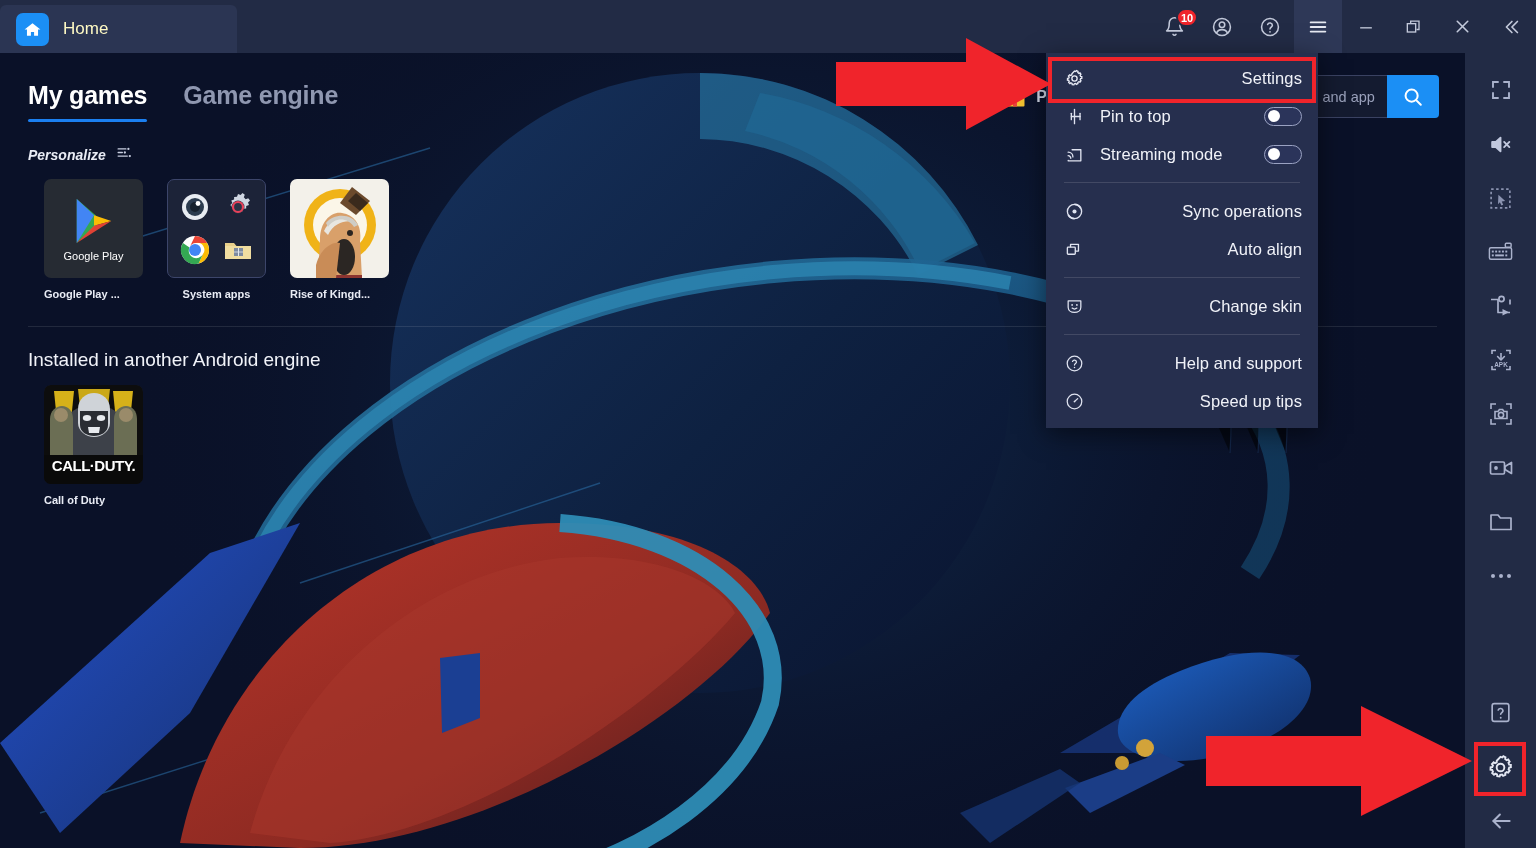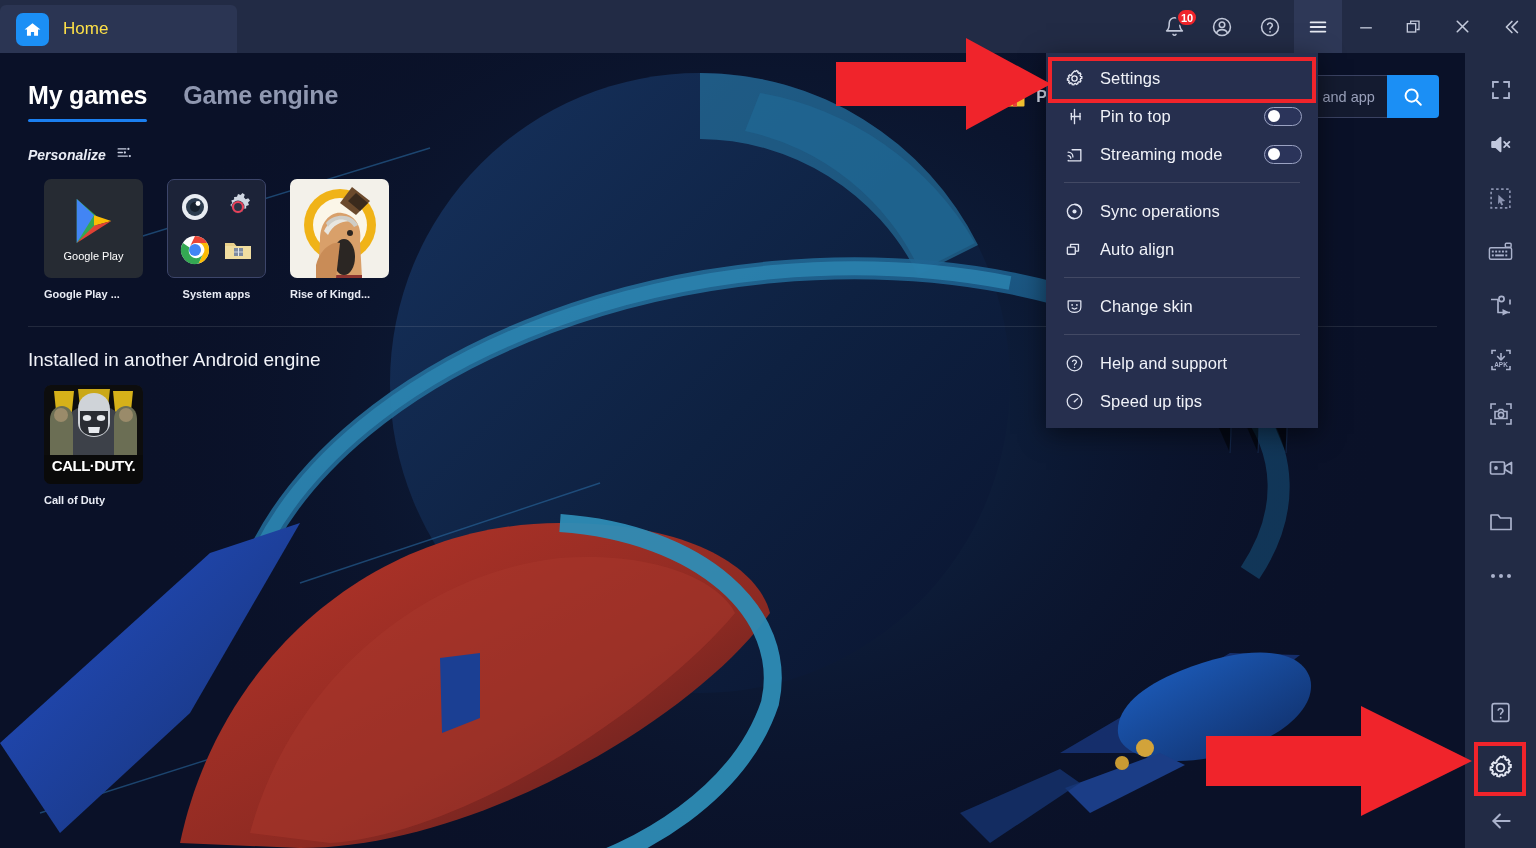--- a/index.html
+++ b/index.html
@@ -39,21 +39,21 @@
     background: #2b3553;
     border-top-left-radius: 6px; border-top-right-radius: 6px;
     padding: 0 16px;
   }
   .tab-icon {
     width: 33px; height: 33px; border-radius: 7px;
     background: #1b8ff5;
     display: flex; align-items: center; justify-content: center;
     flex: none;
   }
-  .tab-label { color: #fde047; font-size: 17px; }
+  .tab-label { color: #fef9c3; font-size: 17px; }
 
   .tb-right {
     margin-left: auto;
     display: flex; align-items: flex-start; height: 53px;
   }
   .tb-btn {
     width: 48px; height: 53px;
     display: flex; align-items: center; justify-content: center;
     position: relative;
     color: #c3c9da;
@@ -161,21 +161,21 @@
     position: absolute; top: 53px; left: 1046px;
     width: 272px;
     background: #262f4e;
     box-shadow: 0 6px 24px rgba(0,0,0,0.5);
     z-index: 60;
     padding: 6px 0 8px 0;
   }
   .mi {
     display: flex; align-items: center;
     height: 38px; padding: 0 16px 0 18px; gap: 16px;
-    color: #eef0f8; cursor: pointer;
+    color: #eef0f8; cursor: pointer; justify-content: space-between;
   }
   .mi-icon { width: 20px; height: 20px; flex: none; display: flex; align-items: center; justify-content: center; color: #dfe3f0; }
   .mi-label { font-size: 16.5px; color: #f0f2f8; letter-spacing: 0.1px; }
   .mi-toggle { margin-left: auto; }
   .toggle {
     width: 38px; height: 19px; border-radius: 10px;
     border: 1.5px solid #9aa2c2; background: #2b345a;
     position: relative; display: block;
   }
   .toggle .knob {

